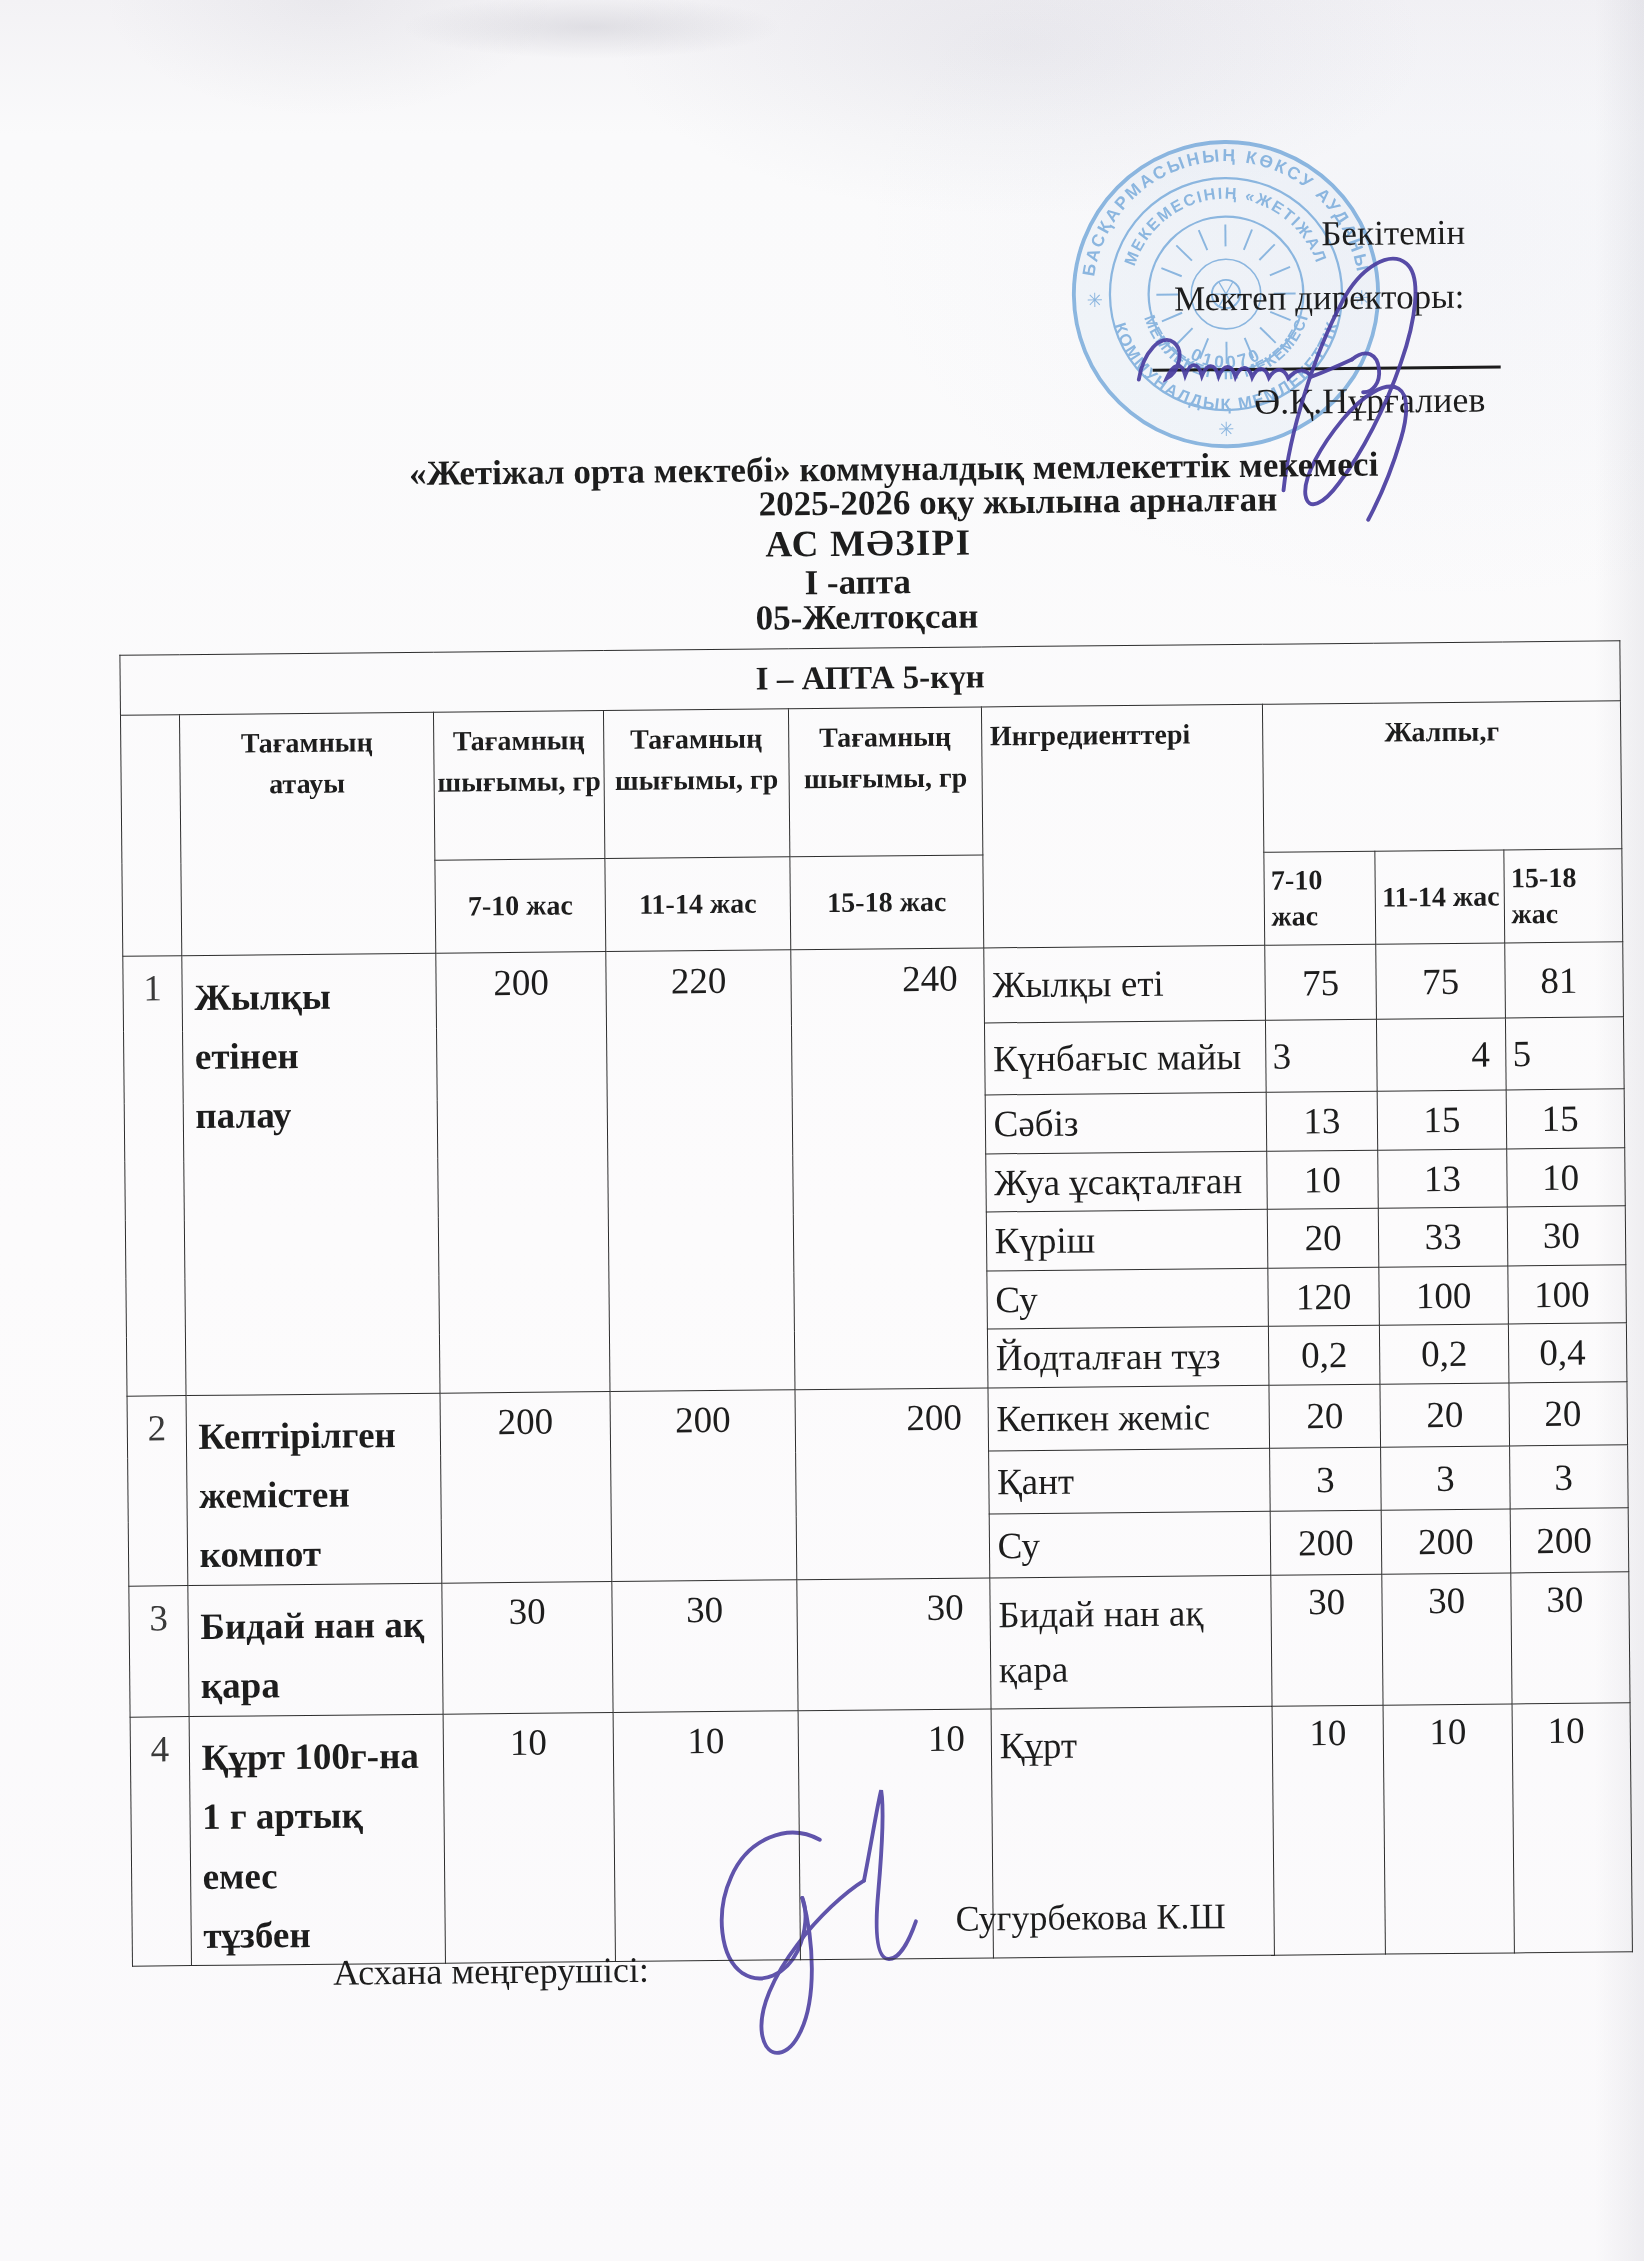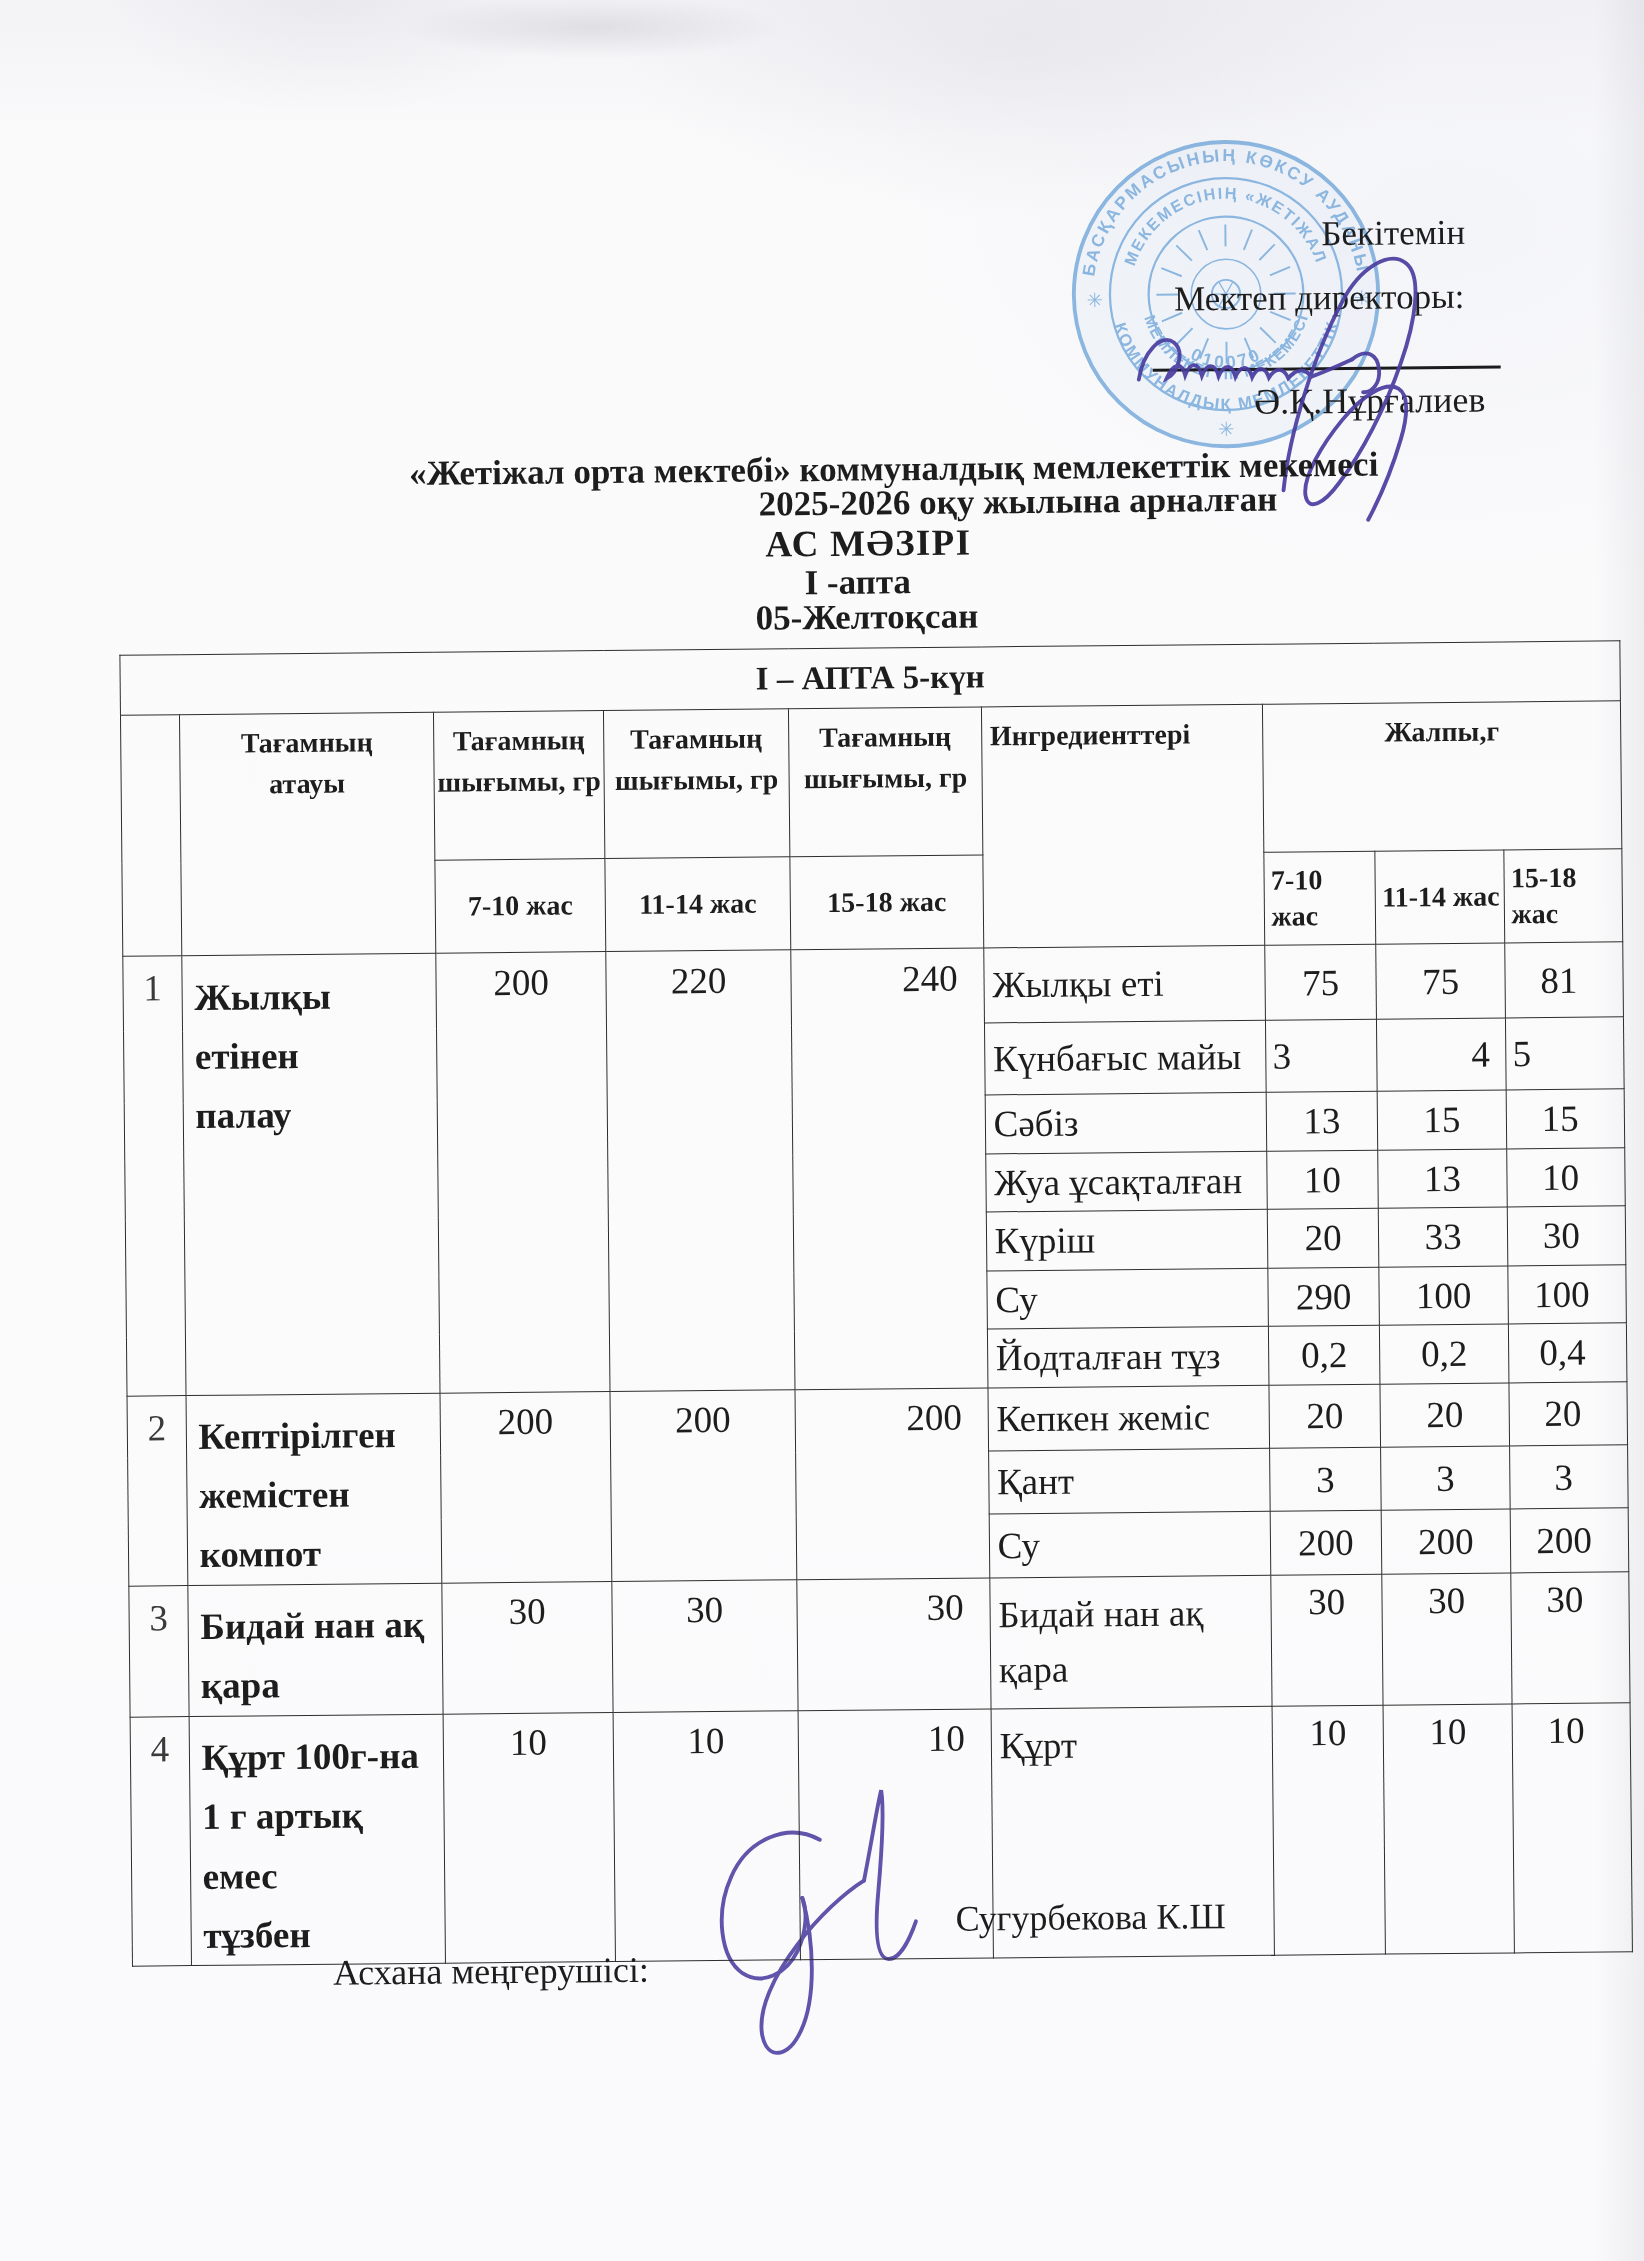--- a/index.html
+++ b/index.html
@@ -239,21 +239,21 @@
             <td class="b-tot t2">10</td>
           </tr>
           <tr style="height: 52px;">
             <td class="b-ing">Күріш</td>
             <td class="b-tot t0">20</td>
             <td class="b-tot t1">33</td>
             <td class="b-tot t2">30</td>
           </tr>
           <tr style="height: 49px;">
             <td class="b-ing">Су</td>
-            <td class="b-tot t0">290</td>
+            <td class="b-tot t0">120</td>
             <td class="b-tot t1">100</td>
             <td class="b-tot t2">100</td>
           </tr>
           <tr style="height: 48px;">
             <td class="b-ing">Йодталған тұз</td>
             <td class="b-tot t0">0,2</td>
             <td class="b-tot t1">0,2</td>
             <td class="b-tot t2">0,4</td>
           </tr>
           <tr style="height: 55px;">

